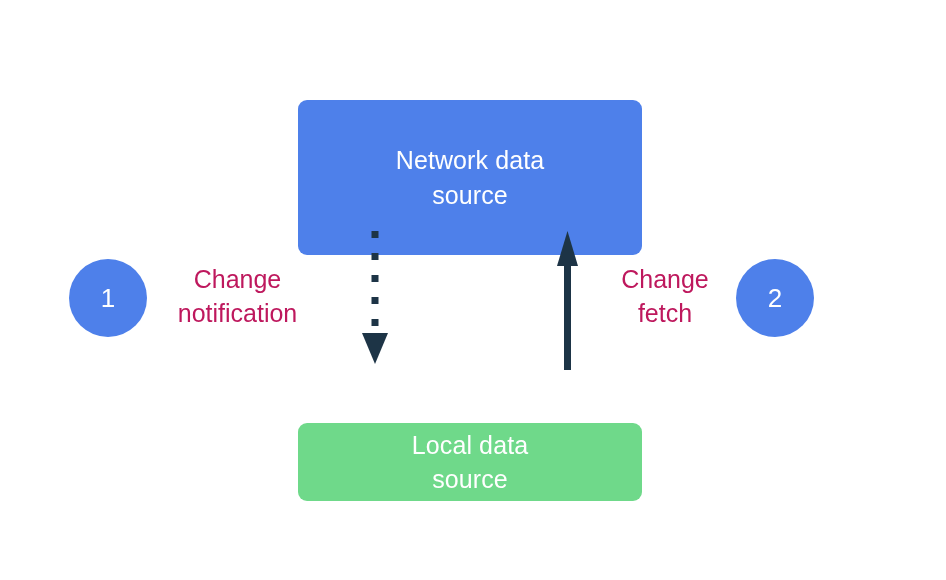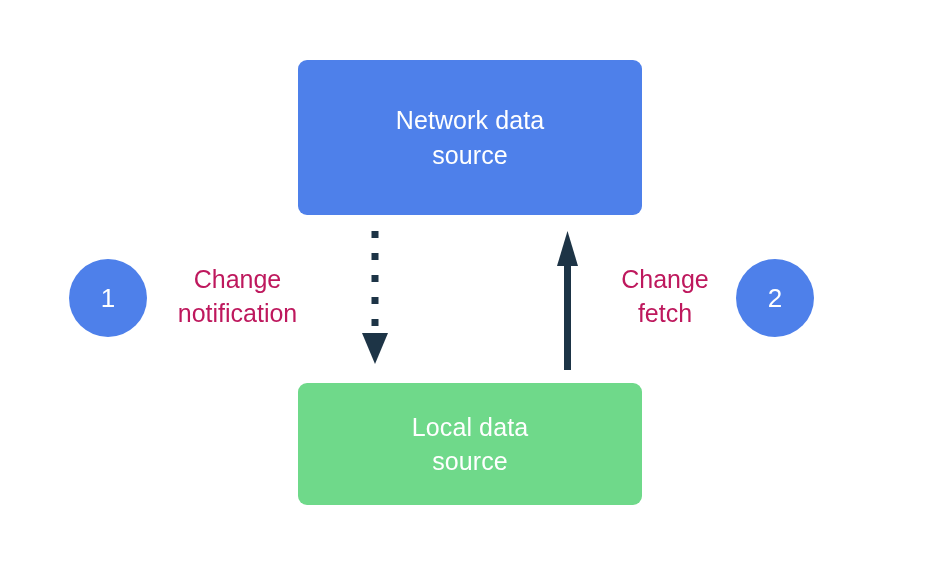--- a/index.html
+++ b/index.html
@@ -26,33 +26,34 @@
     justify-content: center;
     text-align: center;
     color: #ffffff;
     border-radius: 9px;
     font-size: 25px;
     line-height: 1.38;
     letter-spacing: 0.1px;
     box-sizing: border-box;
     padding: 8px 18px;
     white-space: pre-line;
+    margin-top: 40px;
   }
   #network-box {
     left: 298px;
     top: 60px;
     width: 344px;
     height: 155px;
     background: #4E80EA;
   }
   #local-box {
     left: 298px;
     top: 383px;
     width: 344px;
-    height: 122px;
+    height: 78px;
     background: #6FD98A;
   }
 
   
   .badge {
     position: absolute;
     width: 78px;
     height: 78px;
     border-radius: 50%;
     background: #4E80EA;

